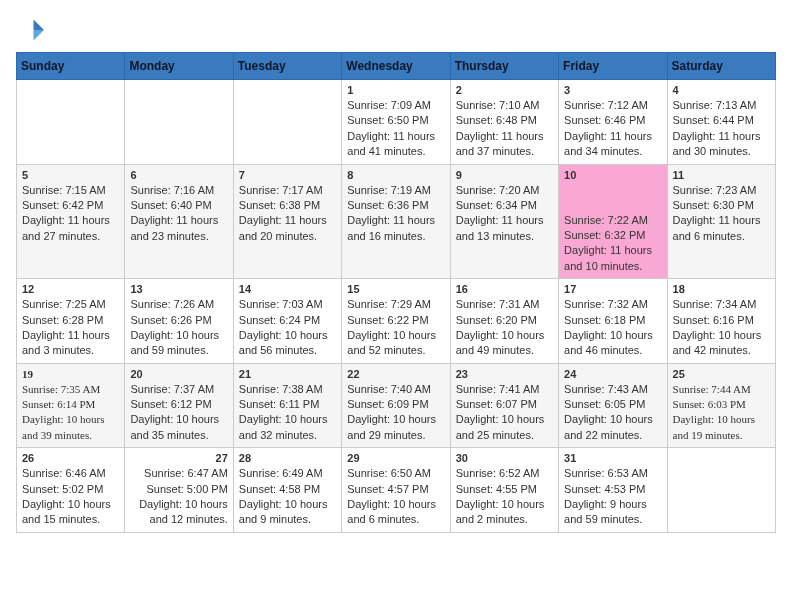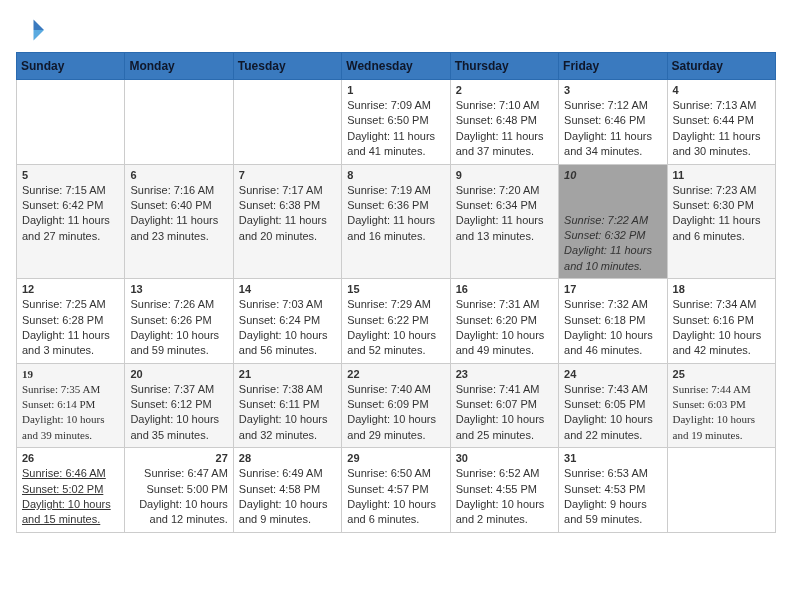--- a/index.html
+++ b/index.html
@@ -183,21 +183,21 @@
 Daylight: 11 hours
 and 16 minutes.</div>
         </td>
         <td style="background: rgb(245, 245, 245);">
           <div class="day-number">9</div>
           <div class="day-info" style="white-space: pre-line;">Sunrise: 7:20 AM
 Sunset: 6:34 PM
 Daylight: 11 hours
 and 13 minutes.</div>
         </td>
-        <td style="background: #a3a3a3; font-style: italic;">
+        <td style="background: #f9a8d4;">
           <div class="day-number">10</div>
           <div class="day-info" style="white-space: pre-line; margin-top: 32px;">Sunrise: 7:22 AM
 Sunset: 6:32 PM
 Daylight: 11 hours
 and 10 minutes.</div>
         </td>
         <td style="background: rgb(245, 245, 245);">
           <div class="day-number">11</div>
           <div class="day-info" style="white-space: pre-line;">Sunrise: 7:23 AM
 Sunset: 6:30 PM
@@ -303,21 +303,21 @@
           <div class="day-number">25</div>
           <div class="day-info" style="white-space: pre-line; font-family: Liberation Serif, serif;">Sunrise: 7:44 AM
 Sunset: 6:03 PM
 Daylight: 10 hours
 and 19 minutes.</div>
         </td>
       </tr>
       <tr>
         <td style="background: rgb(255, 255, 255);">
           <div class="day-number">26</div>
-          <div class="day-info" style="white-space: pre-line; text-decoration: underline;">Sunrise: 6:46 AM
+          <div class="day-info" style="white-space: pre-line;">Sunrise: 6:46 AM
 Sunset: 5:02 PM
 Daylight: 10 hours
 and 15 minutes.</div>
         </td>
         <td style="background: rgb(255, 255, 255); text-align: right;">
           <div class="day-number">27</div>
           <div class="day-info" style="white-space: pre-line;">Sunrise: 6:47 AM
 Sunset: 5:00 PM
 Daylight: 10 hours
 and 12 minutes.</div>

